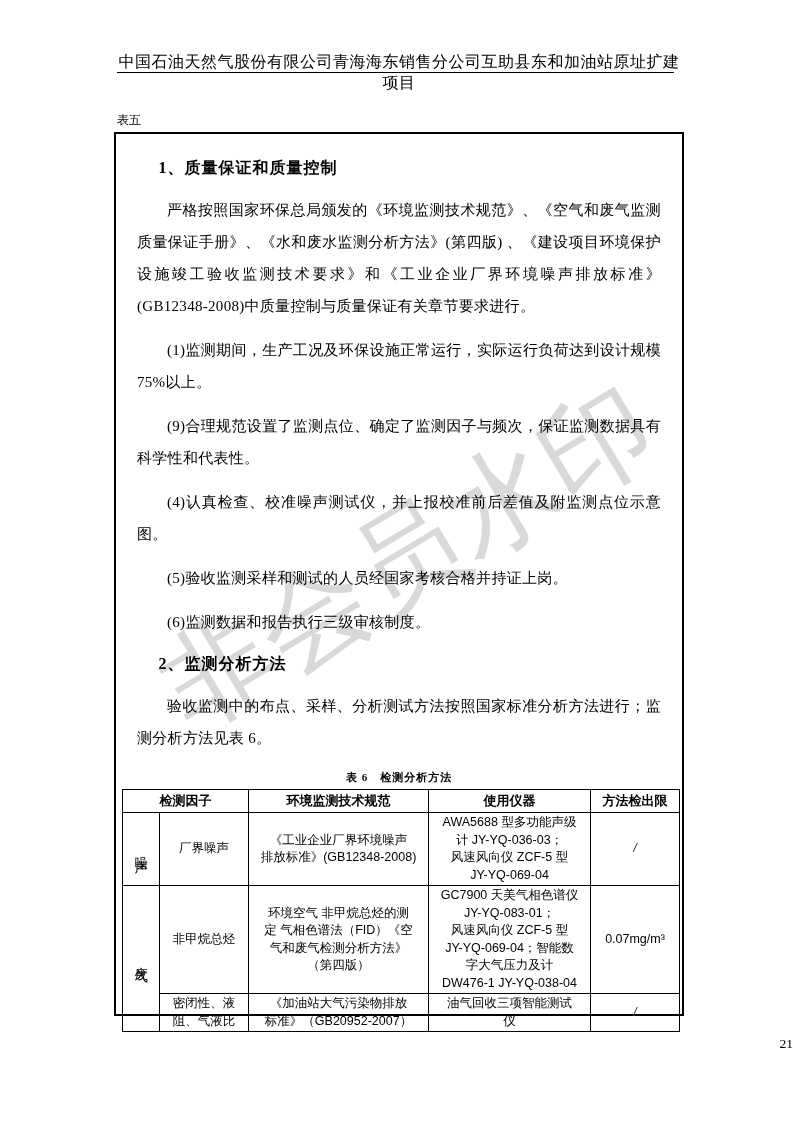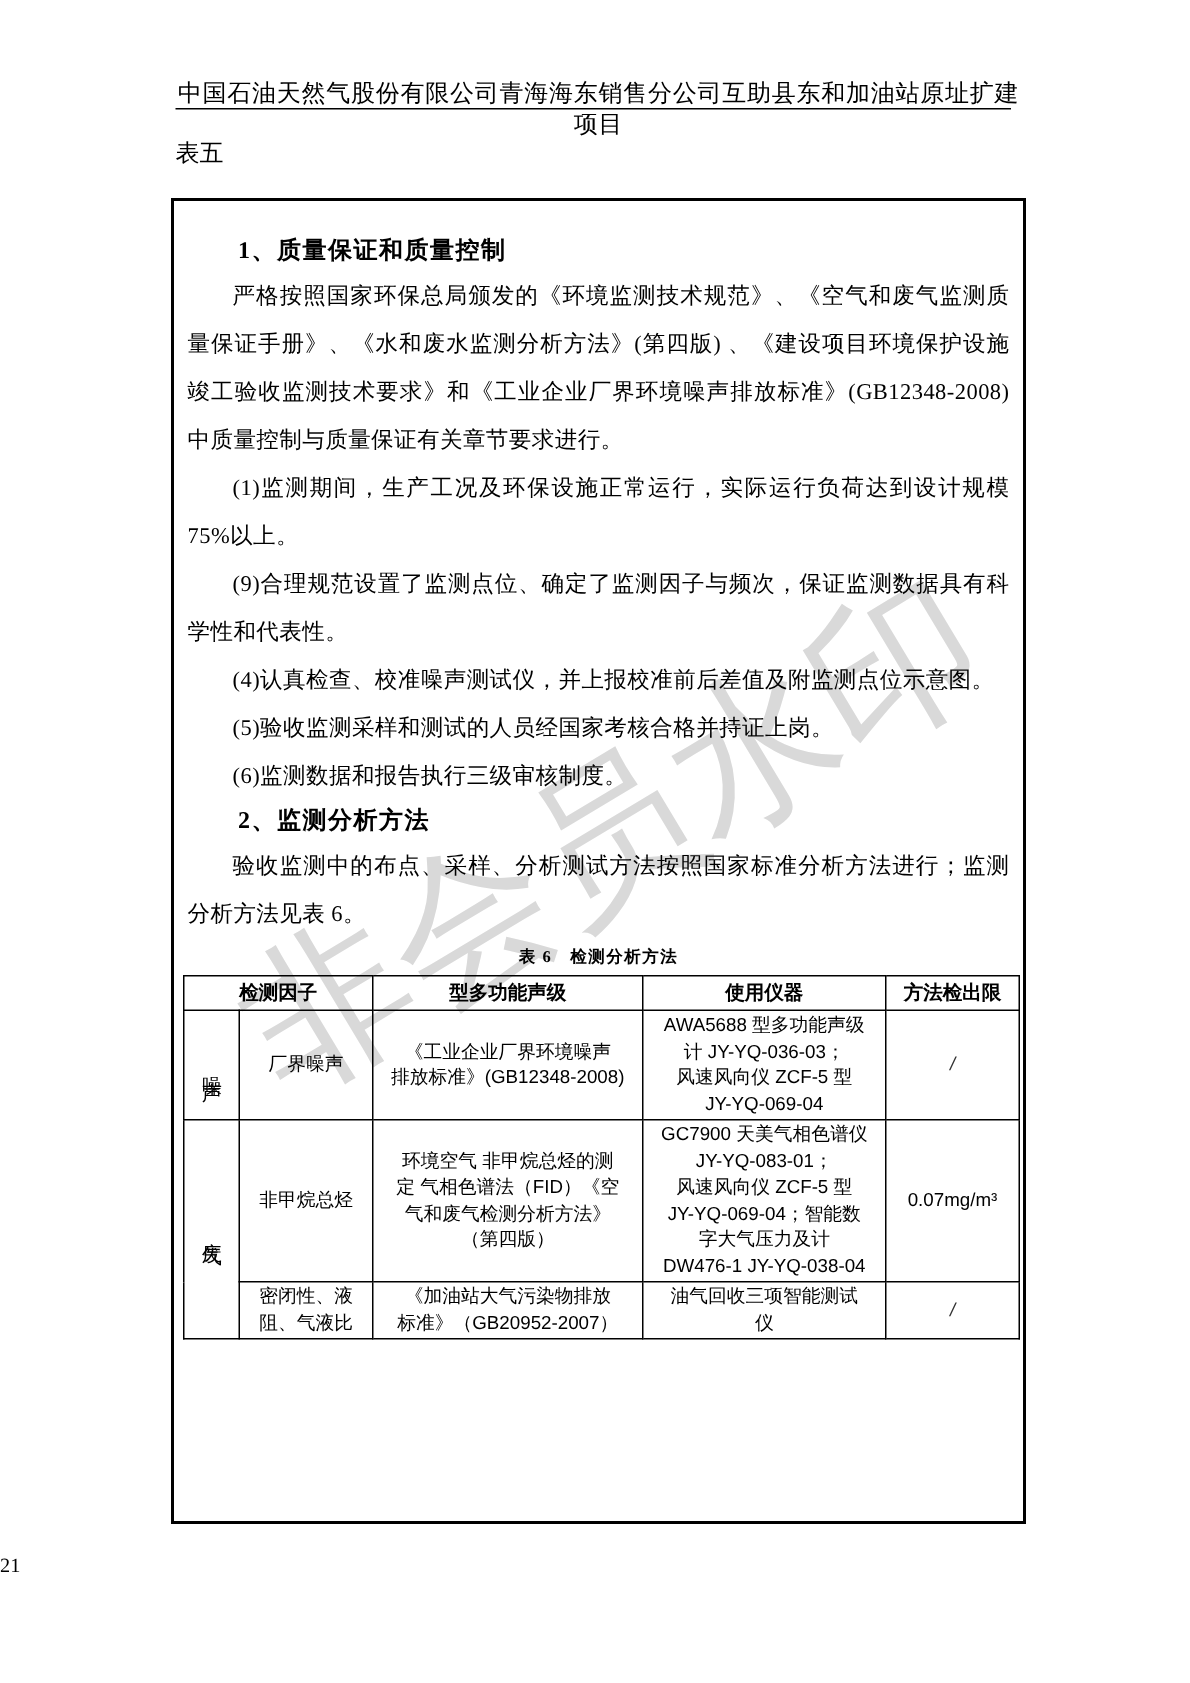--- a/index.html
+++ b/index.html
@@ -33,42 +33,42 @@
     z-index:1;
   }
   .header-rule{
     position:absolute;
     left:117px;top:72px;width:557px;
     border-top:1.5px solid #000;
     z-index:1;
   }
   .table-label{
     position:absolute;
-    left:117px;top:92px;
-    font-size:16px;
+    left:117px;top:112px;
+    font-size:12px;
     z-index:1;
   }
   .main-box{
     position:absolute;
     left:114px;top:132px;
     width:570px;height:884px;
     border:2px solid #000;
     box-sizing:border-box;
     padding:20px 9px 0 9px;
     z-index:1;
   }
   .h1{
     font-size:16px;
     font-weight:bold;
     line-height:28px;
     text-indent:2.1em;
     letter-spacing:1px;
   }
   .main-box p{
-    margin:0;
+    margin:12px;
     font-size:15px;
     line-height:32px;
     text-indent:2em;
     text-align:justify;
     letter-spacing:0.3px;
   }
   .tbl-title{
     font-size:11px;
     font-weight:bold;
     text-align:center;
@@ -106,21 +106,21 @@
     text-orientation:upright;
     letter-spacing:3px;
     font-size:13.5px;
   }
   td.method-left{ text-align:left; }
   td.limit{ font-size:12.5px; }
   .slash{ font-style:italic; color:#333; }
   .page-number{
     position:absolute;
     left:0;top:1036px;width:793px;
-    text-align:left;
+    text-align:right;
     font-size:13.5px;
     z-index:1;
   }
 </style>
 </head>
 <body>
 
 <div class="page">
 
   <div class="watermark">非会员水印</div>
@@ -147,21 +147,21 @@
       <colgroup>
         <col style="width:37px">
         <col style="width:89px">
         <col style="width:180px">
         <col style="width:162px">
         <col style="width:89px">
       </colgroup>
       <thead>
         <tr>
           <th colspan="2">检测因子</th>
-          <th>型多功能声级</th>
+          <th>环境监测技术规范</th>
           <th>使用仪器</th>
           <th>方法检出限</th>
         </tr>
       </thead>
       <tbody>
         <tr>
           <td><span class="vert">噪声</span></td>
           <td>厂界噪声</td>
           <td>《工业企业厂界环境噪声
 排放标准》(GB12348-2008)</td>

